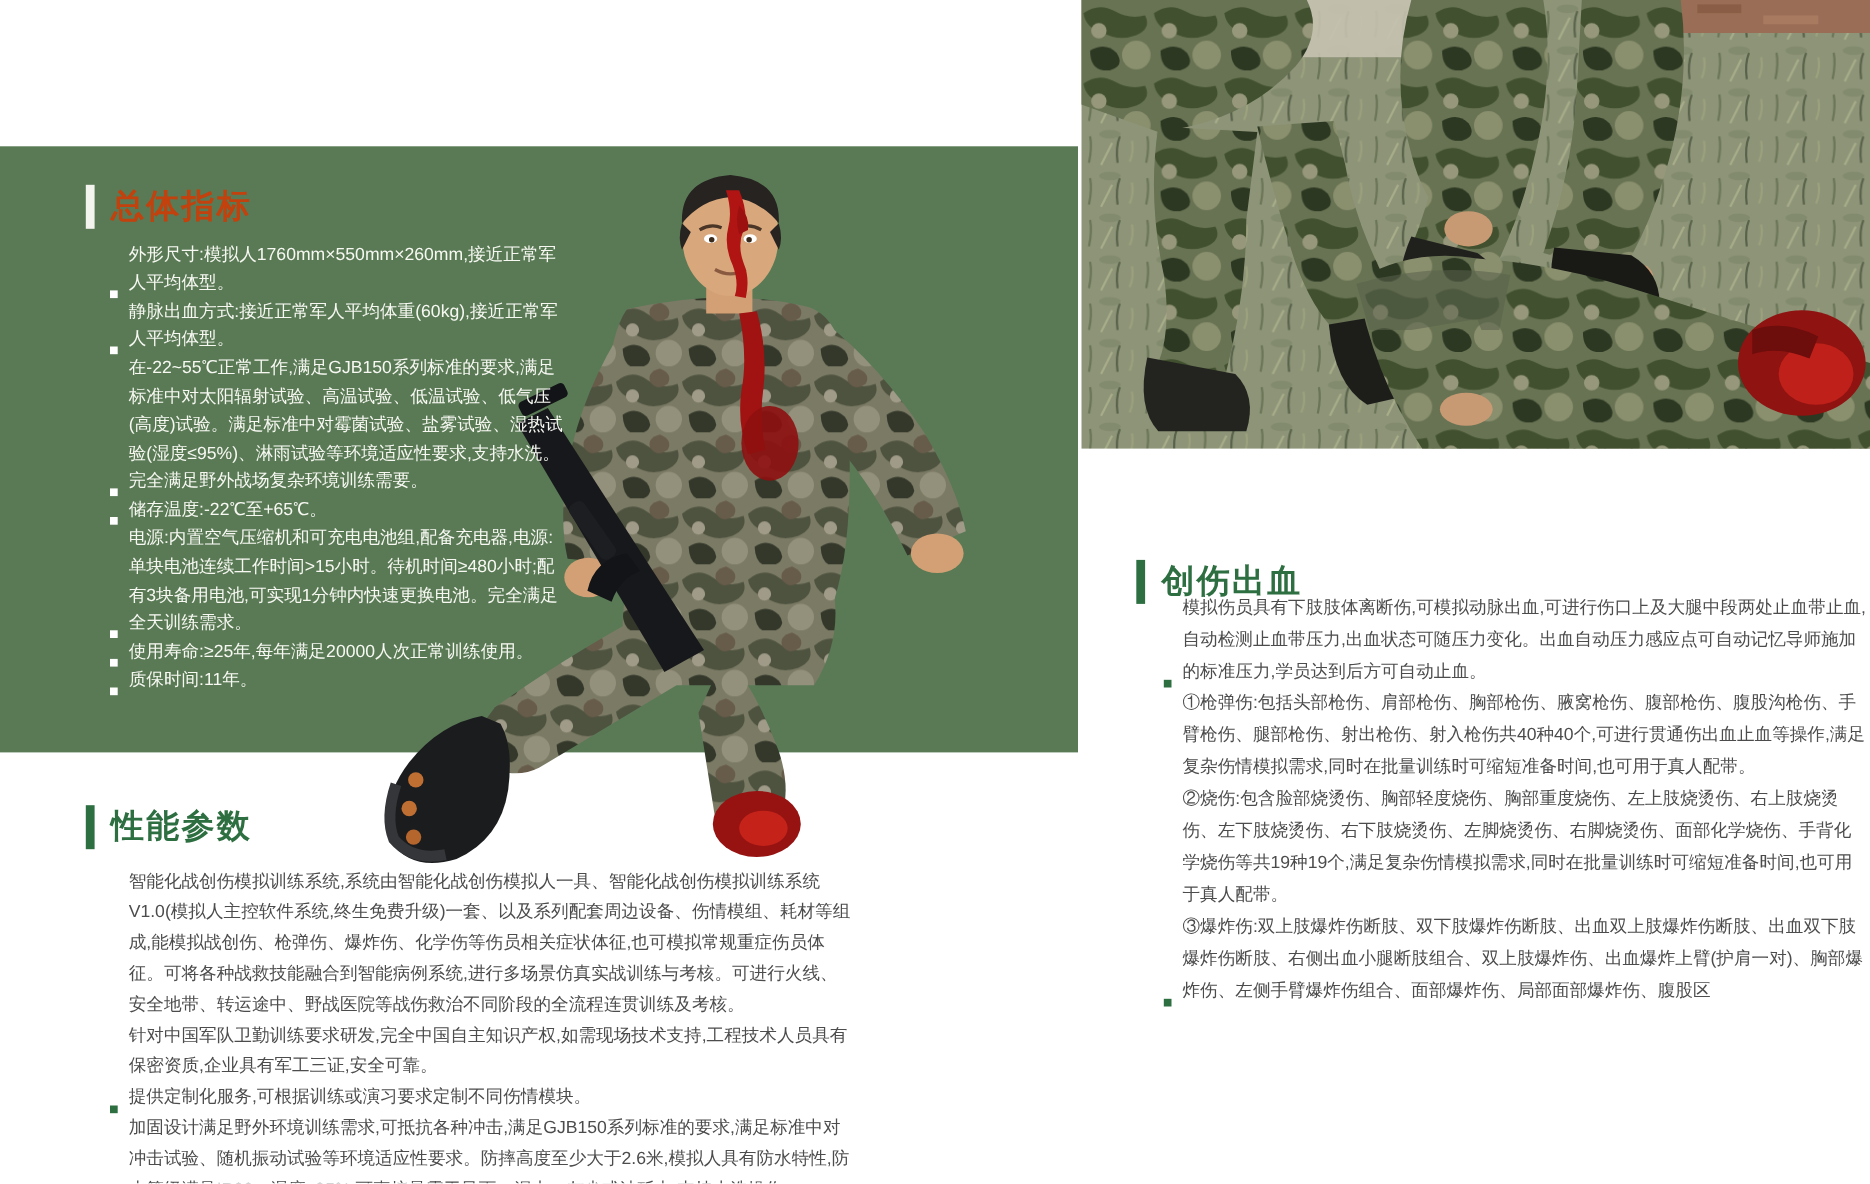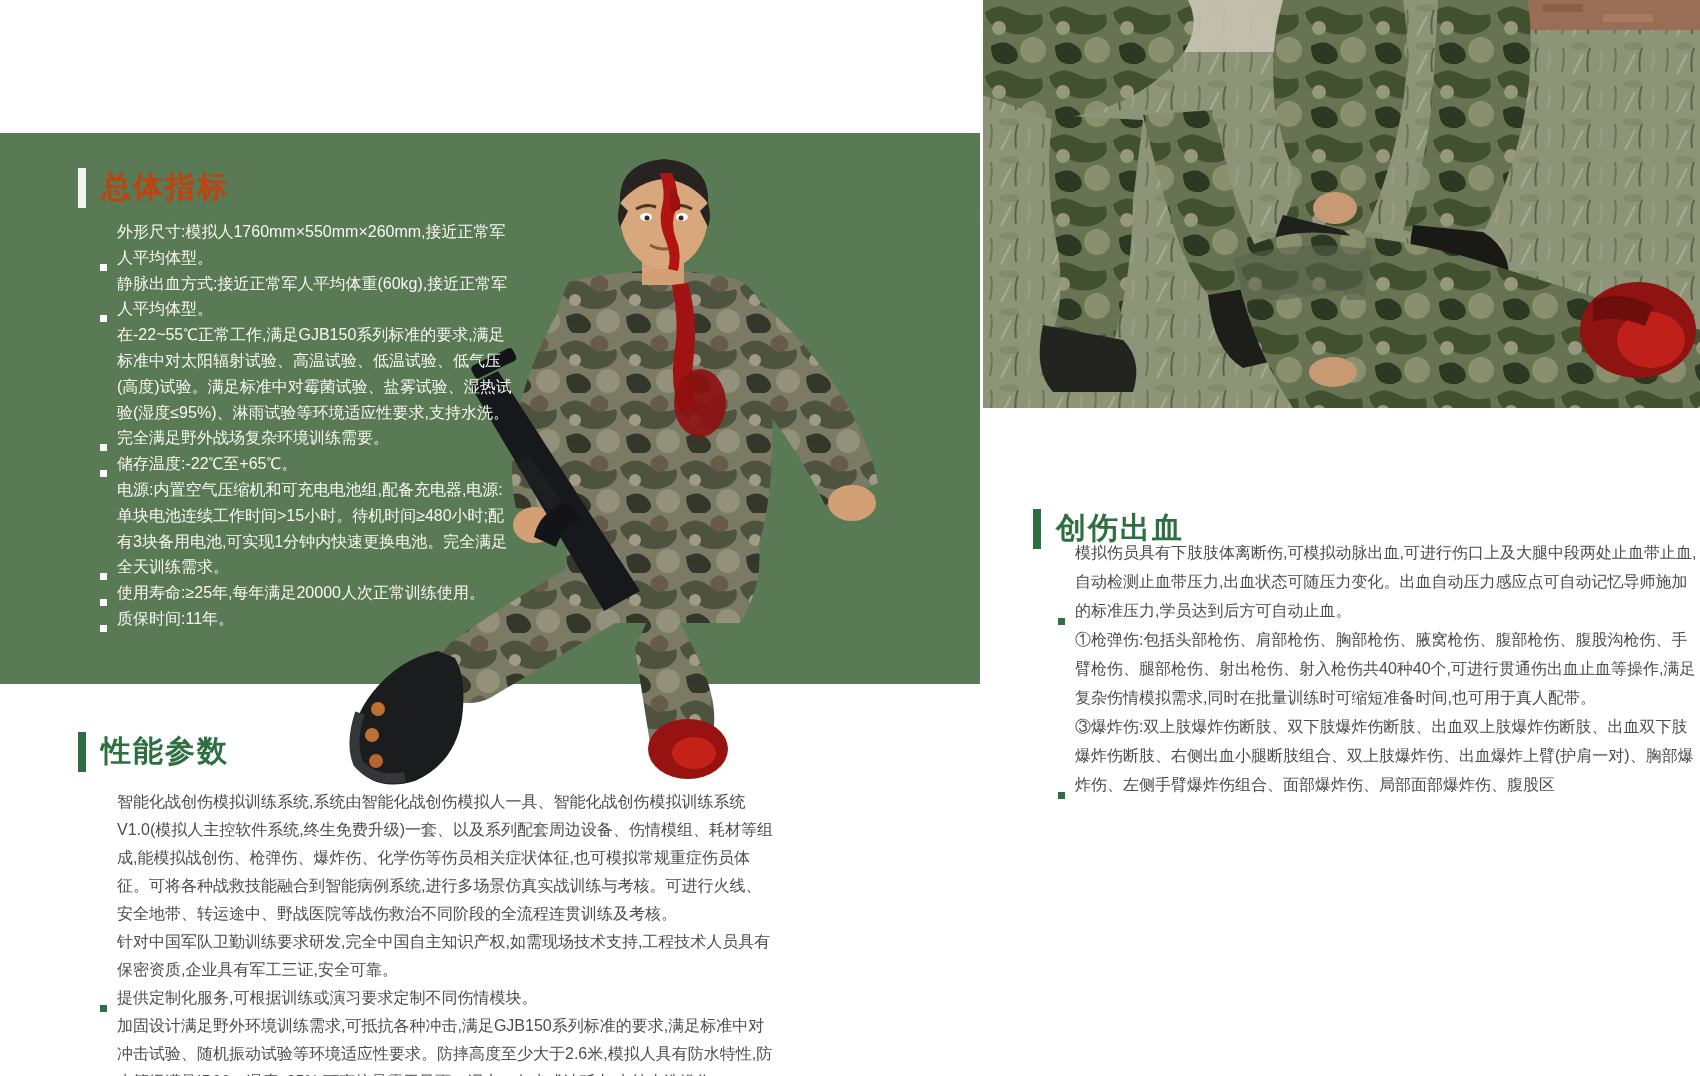--- a/index.html
+++ b/index.html
@@ -229,18 +229,19 @@
     <li class="bitem">
       <span class="sq green"></span>
       <div class="paras">
         <p>模拟伤员具有下肢肢体离断伤,可模拟动脉出血,可进行伤口上及大腿中段两处止血带止血,自动检测止血带压力,出血状态可随压力变化。出血自动压力感应点可自动记忆导师施加的标准压力,学员达到后方可自动止血。</p>
       </div>
     </li>
     <li class="bitem">
       <span class="sq green"></span>
       <div class="paras">
         <p>①枪弹伤:包括头部枪伤、肩部枪伤、胸部枪伤、腋窝枪伤、腹部枪伤、腹股沟枪伤、手臂枪伤、腿部枪伤、射出枪伤、射入枪伤共40种40个,可进行贯通伤出血止血等操作,满足复杂伤情模拟需求,同时在批量训练时可缩短准备时间,也可用于真人配带。</p>
+        <p>②烧伤:包含脸部烧烫伤、胸部轻度烧伤、胸部重度烧伤、左上肢烧烫伤、右上肢烧烫伤、左下肢烧烫伤、右下肢烧烫伤、左脚烧烫伤、右脚烧烫伤、面部化学烧伤、手背化学烧伤等共19种19个,满足复杂伤情模拟需求,同时在批量训练时可缩短准备时间,也可用于真人配带。</p>
         <p>③爆炸伤:双上肢爆炸伤断肢、双下肢爆炸伤断肢、出血双上肢爆炸伤断肢、出血双下肢爆炸伤断肢、右侧出血小腿断肢组合、双上肢爆炸伤、出血爆炸上臂(护肩一对)、胸部爆炸伤、左侧手臂爆炸伤组合、面部爆炸伤、局部面部爆炸伤、腹股区</p>
       </div>
     </li>
   </ul>
 
 </div>
 
 </body></html>

